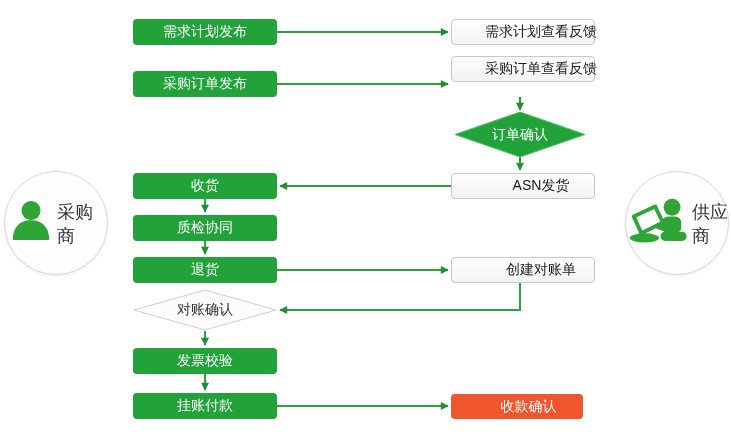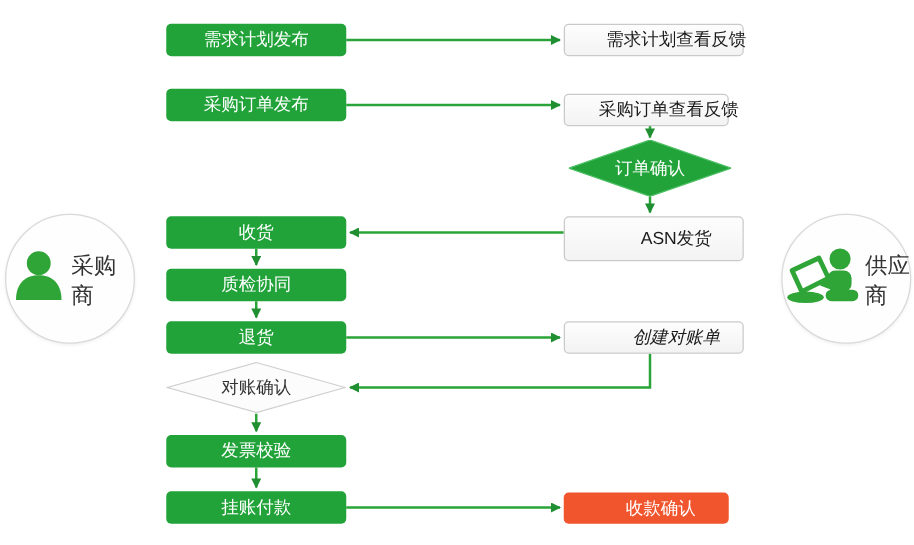--- a/index.html
+++ b/index.html
@@ -95,23 +95,23 @@
   <div class="node green-box" style="left:133px; top:393px; width:144px; height:26px;">挂账付款</div>
 
   <div class="diamond" style="left:133px; top:289px; width:144px; height:42px;">
     <svg width="144" height="42" viewBox="0 0 144 42">
       <polygon points="72,1 143,21 72,41 1,21" fill="#fcfcfc" stroke="#cfcfcf" stroke-width="1"></polygon>
     </svg>
     <span class="dlabel" style="color:#333333;">对账确认</span>
   </div>
 
   <div class="node white-box" style="left:451px; top:19px;  width:144px; height:26px;">需求计划查看反馈</div>
-  <div class="node white-box" style="left:451px; top:75px;  width:132px; height:26px;">采购订单查看反馈</div>
-  <div class="node white-box" style="left:451px; top:173px; width:144px; height:36px;">ASN发货</div>
-  <div class="node white-box" style="left:451px; top:257px; width:144px; height:26px;font-style:italic;">创建对账单</div>
+  <div class="node white-box" style="left:451px; top:56px;  width:144px; height:26px;">采购订单查看反馈</div>
+  <div class="node white-box" style="left:451px; top:173px; width:144px; height:26px;">ASN发货</div>
+  <div class="node white-box" style="left:451px; top:257px; width:144px; height:26px;">创建对账单</div>
 
   <div class="diamond" style="left:455px; top:112px; width:130px; height:45px;">
     <svg width="130" height="45" viewBox="0 0 130 45">
       <polygon points="65,0 130,22.5 65,45 0,22.5" fill="#21A33A" stroke="#4CBF63" stroke-width="1"></polygon>
     </svg>
     <span class="dlabel" style="color:#ffffff;text-align:center;">订单确认</span>
   </div>
 
   <div class="node red-box" style="left:451px; top:394px; width:132px; height:25px;padding-left:23px;">收款确认</div>
 

